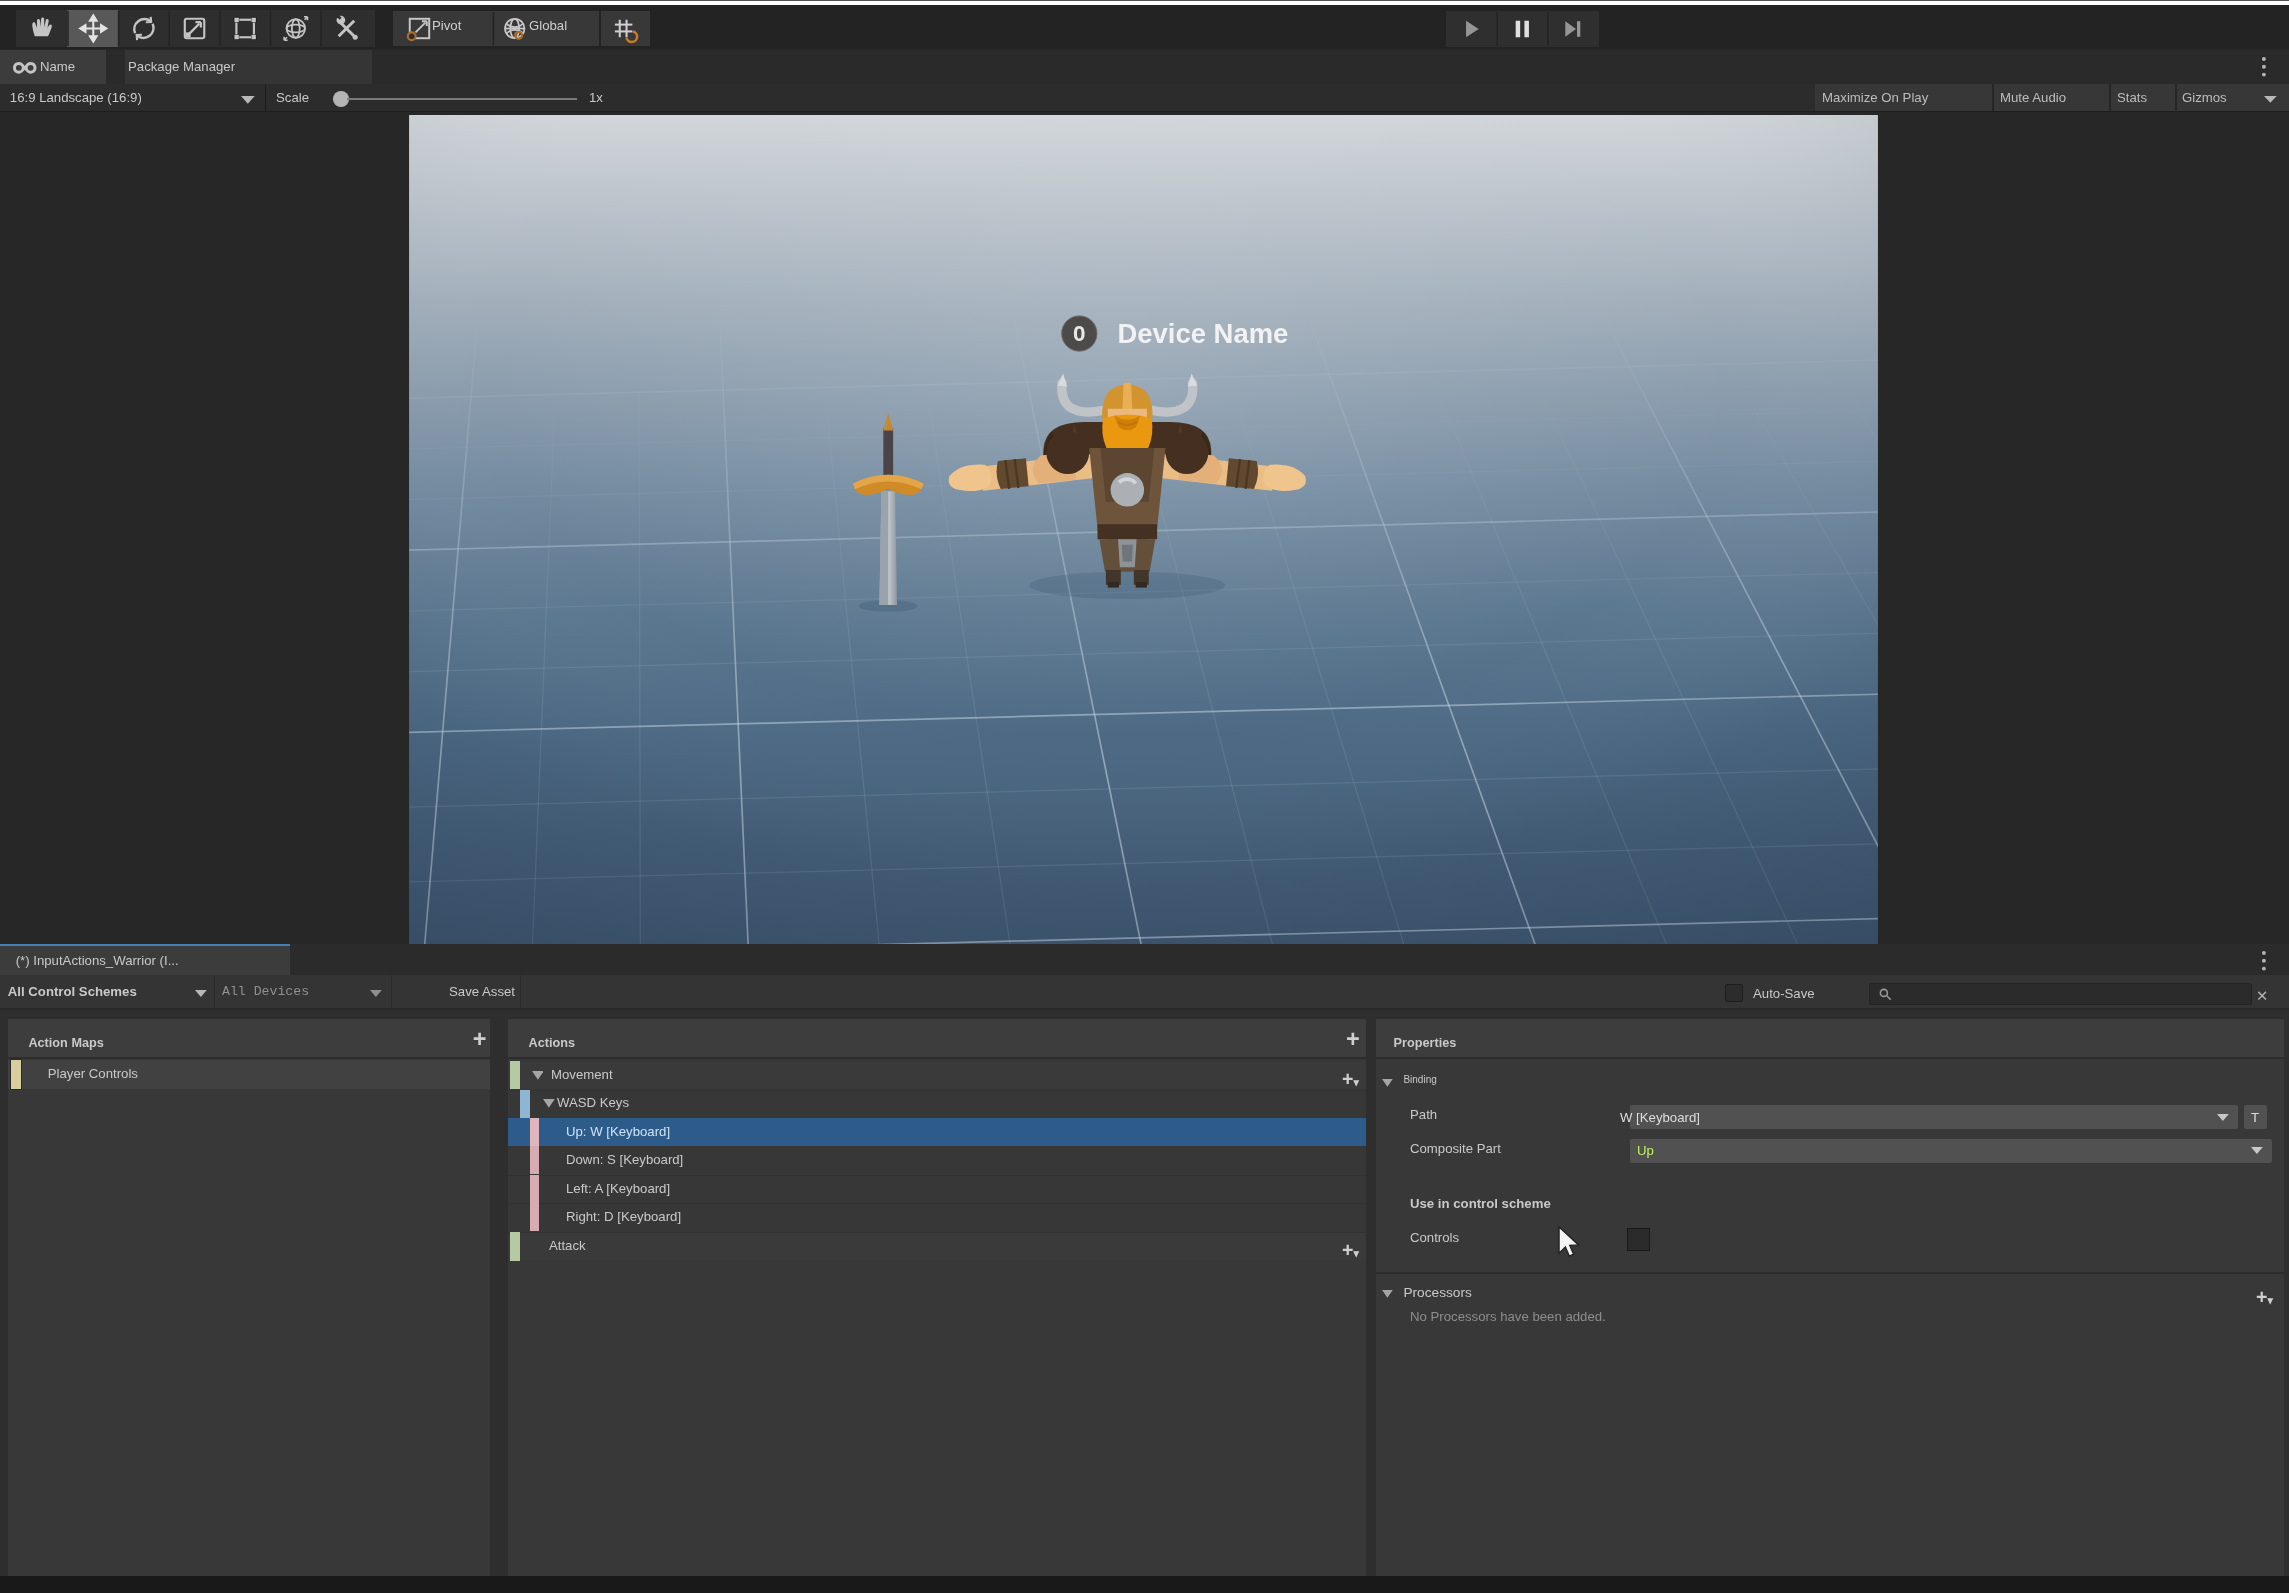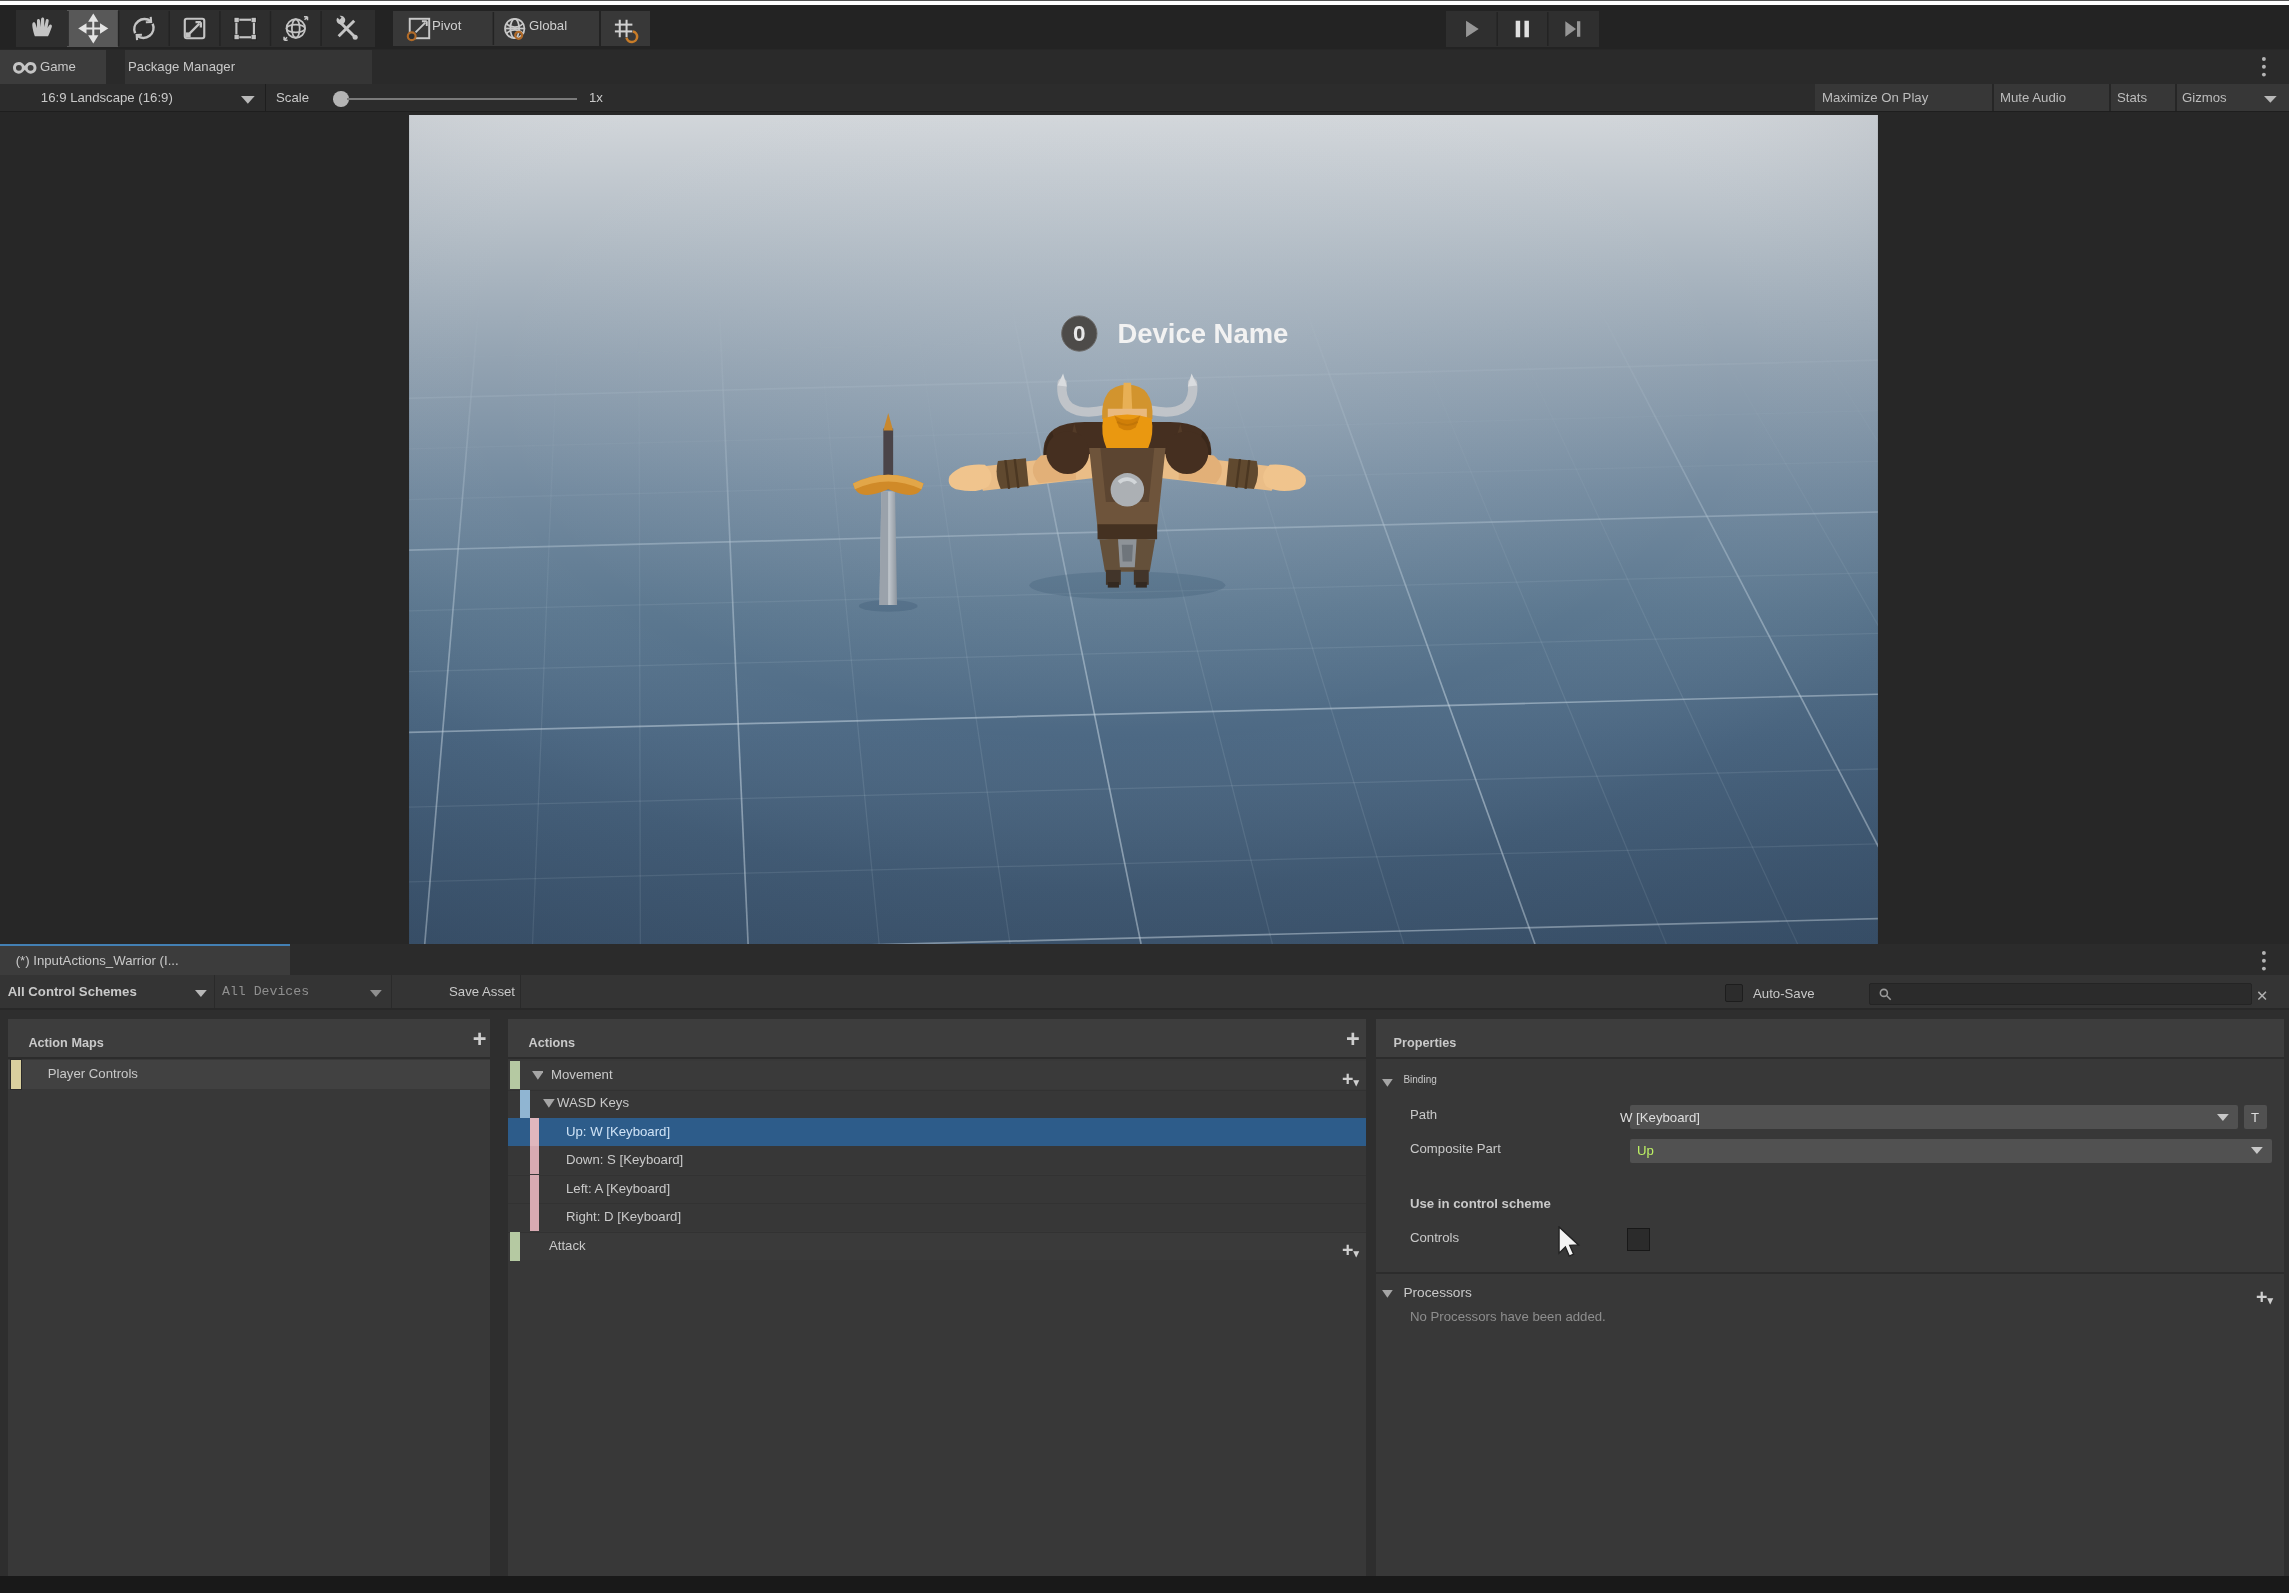--- a/index.html
+++ b/index.html
@@ -137,31 +137,31 @@
         </g>
     </svg>
   </div>
 
   <div class="abs" style="left:0;top:50px;width:2290px;height:34px;background:#2a2a2a;">
     <div class="abs" style="left:0;top:0;width:106px;height:34px;background:#3c3c3c;"></div>
     <div class="abs" style="left:125px;top:0;width:247px;height:34px;background:#353535;"></div>
     <svg class="abs" style="left:11.8px;top:10.8px;" width="25.5" height="13.7" viewBox="0 0 26 14">
       <path d="M 7 1 C 3 1 1 4 1 7 C 1 10 3 13 7 13 C 10 13 11.5 10.8 13 9 C 14.5 10.8 16 13 19 13 C 23 13 25 10 25 7 C 25 4 23 1 19 1 C 16 1 14.5 3.2 13 5 C 11.5 3.2 10 1 7 1 Z M 7 4 A 3 3 0 1 1 7 10 A 3 3 0 0 1 7 4 Z M 19 4 A 3 3 0 1 1 19 10 A 3 3 0 0 1 19 4 Z" fill="#c4c4c4"></path>
     </svg>
-    <div class="abs txt" style="left:40px;top:8.8px;">Game</div>
+    <div class="abs txt" style="left:40px;top:8.8px;">Name</div>
     <div class="abs txt" style="left:128px;top:8.8px;">Package Manager</div>
     <svg class="abs" style="left:2260px;top:5.9px;" width="7.8" height="21.6" viewBox="0 0 8 22">
         <circle cx="4" cy="3" r="2" fill="#b4b4b4"></circle>
         <circle cx="4" cy="11" r="2" fill="#b4b4b4"></circle>
         <circle cx="4" cy="19" r="2" fill="#b4b4b4"></circle>
       </svg>
   </div>
 
   <div class="abs" style="left:0;top:84px;width:2290px;height:28px;background:#2c2c2c;border-bottom:1px solid #1e1e1e;">
-    <div class="abs txt" style="left:9.8px;top:5.9px;margin-left:31px;">16:9 Landscape (16:9)</div>
+    <div class="abs txt" style="left:9.8px;top:5.9px;">16:9 Landscape (16:9)</div>
     <svg class="abs" style="left:241px;top:11.8px;" width="13.7" height="7.8" viewBox="0 0 14 8">
         <path d="M 0 0 L 14 0 L 7 8 Z" fill="#b8b8b8"></path>
       </svg>
     <div class="abs" style="left:265px;top:0;width:1px;height:27.4px;background:#1e1e1e;"></div>
     <div class="abs txt" style="left:276px;top:5.9px;">Scale</div>
     <div class="abs" style="left:333px;top:6.9px;width:15.7px;height:15.7px;border-radius:50%;background:#b4b4b4;"></div>
     <div class="abs" style="left:347px;top:13.7px;width:230px;height:2px;background:#7a7a7a;"></div>
     <div class="abs txt" style="left:589px;top:5.9px;">1x</div>
 
     <div class="abs" style="left:1815px;top:0;width:474px;height:27.4px;background:#373737;"></div>

